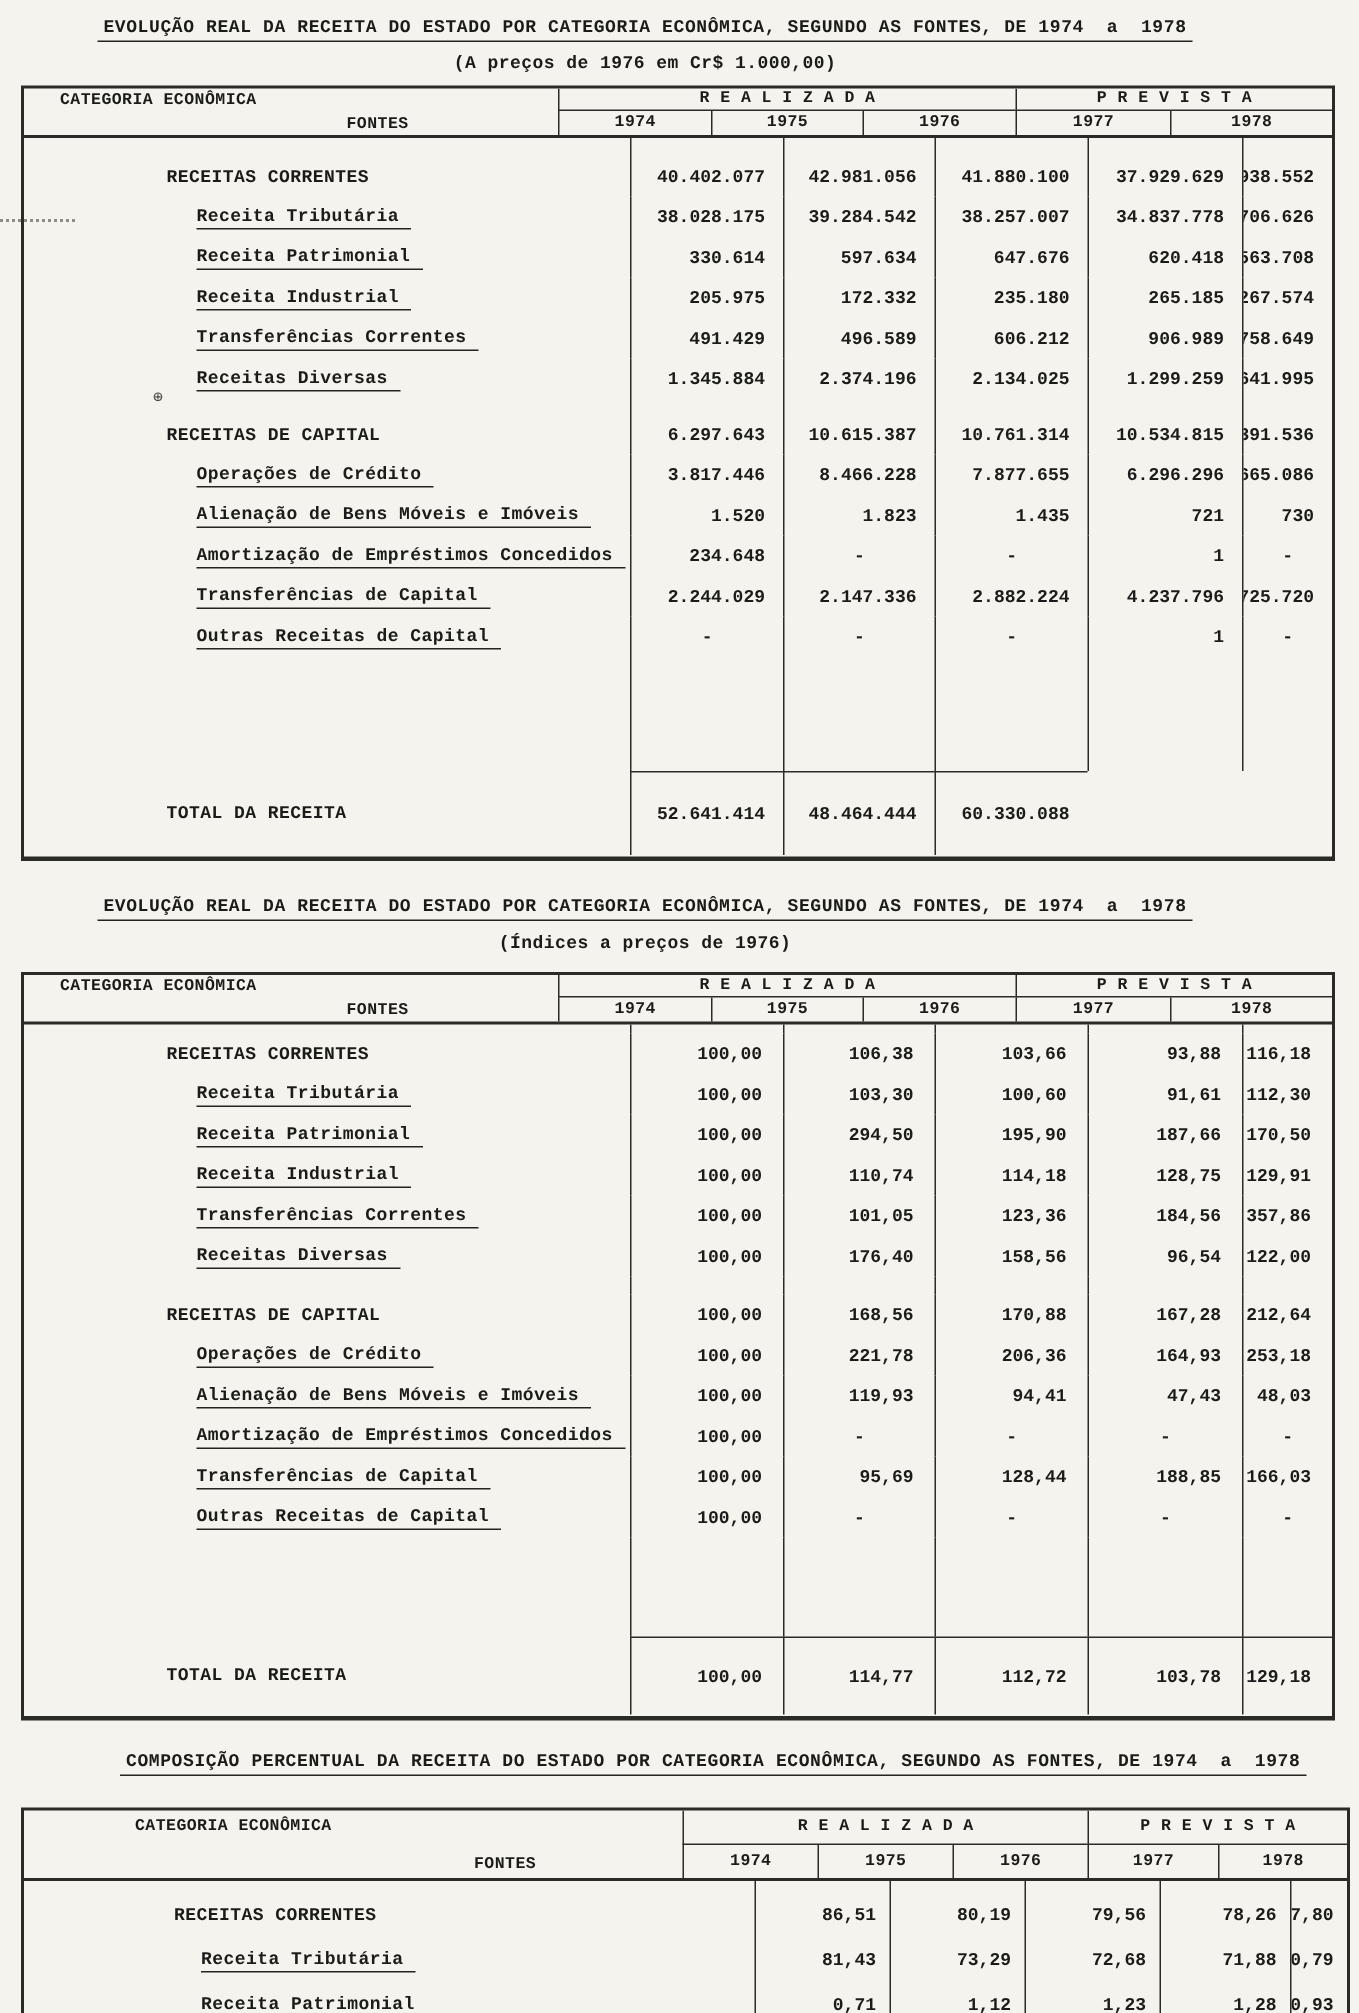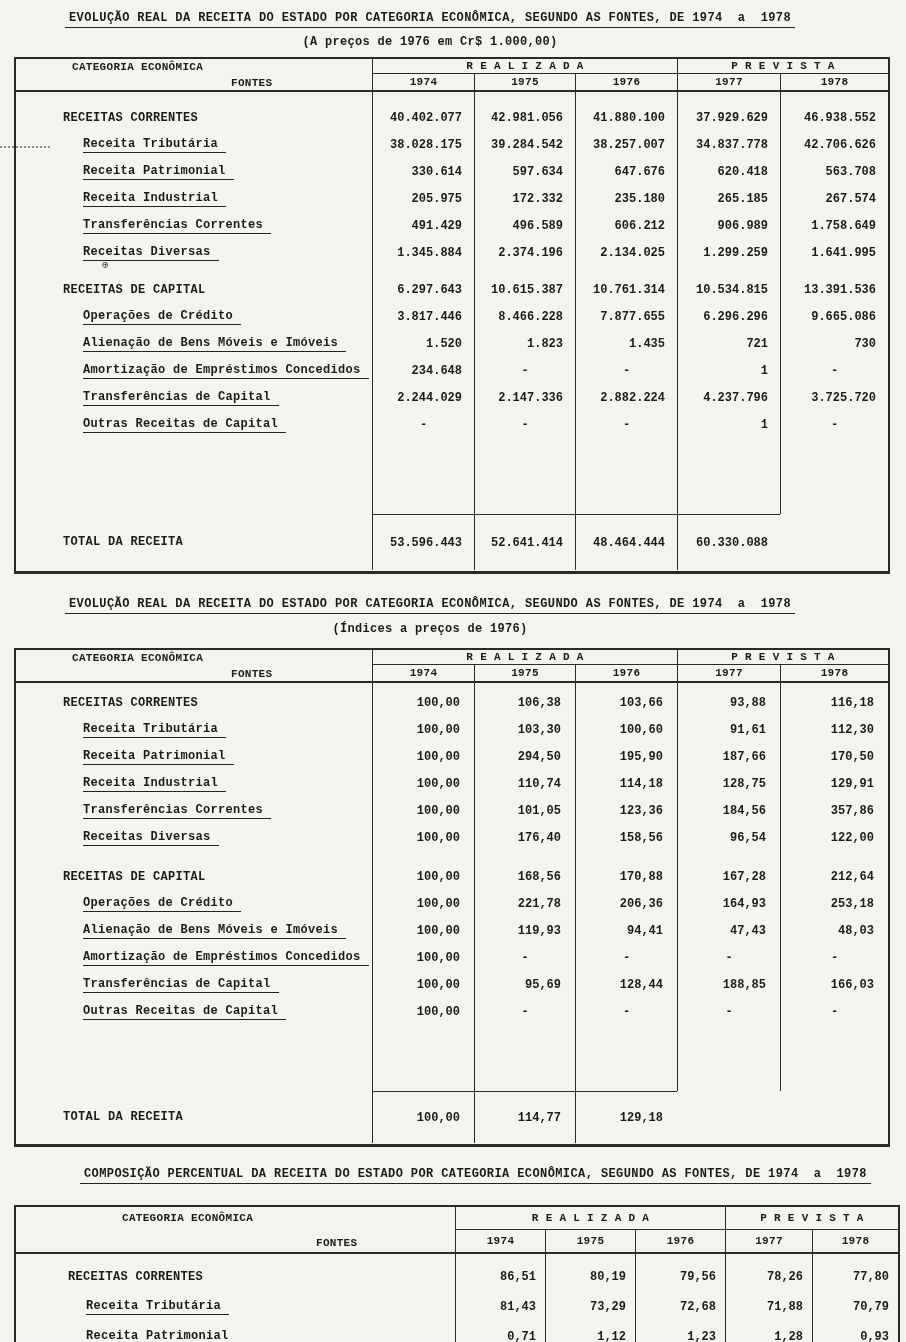--- a/index.html
+++ b/index.html
@@ -31,36 +31,37 @@
       --c0:439px;--c1:90px;--c2:90px;--c3:90px;--c4:87px;}
   
   .hdr{
     display:grid;border-bottom:2.5px solid #2a2a26;
     grid-template-columns:var(--c0) var(--c1) var(--c2) var(--c3) var(--c4) 1fr;
   }
   .t1 .hdr,.t2 .hdr{grid-template-rows:15px 16px;}
   .t3 .hdr{grid-template-rows:23px 22px;}
   .hcell{font-size:11px;font-weight:bold;letter-spacing:.3px;overflow:hidden;}
   .hlabel{grid-area:1/1/3/2;position:relative;}
-  .cat{position:absolute;top:2px;left:24px;margin-left:32px;}
+  .cat{position:absolute;top:2px;left:24px;}
   .t3 .cat{top:5px;left:74px;}
   .fontes{position:absolute;bottom:1px;left:215px;}
   .t3 .fontes{bottom:3px;left:300px;}
   .group{display:flex;align-items:center;justify-content:center;
          border-left:1.5px solid #2a2a26;border-bottom:1px solid #2a2a26;}
   .realizada{grid-area:1/2/2/5;}
   .prevista{grid-area:1/5/2/7;}
   .year{display:flex;align-items:center;justify-content:center;border-left:1px solid #2a2a26;}
   .y0{grid-area:2/2;border-left:1.5px solid #2a2a26;}
   .y1{grid-area:2/3;} .y2{grid-area:2/4;}
   .y3{grid-area:2/5;border-left:1.5px solid #2a2a26;} .y4{grid-area:2/6;}
   
   .row{
     display:grid;
     grid-template-columns:var(--c0) var(--c1) var(--c2) var(--c3) var(--c4) 1fr;
+    margin-left:48px;
   }
   .t1 .row,.t2 .row{height:27px;}
   .t3 .row{height:30px;}
   .cell{display:flex;align-items:center;overflow:hidden;font-size:12px;font-weight:bold;}
   .cell.val{justify-content:flex-end;padding-right:12px;border-left:1px solid #2a2a26;}
   .t2 .cell.val{padding-right:14px;}
   .t3 .cell.val{padding-right:9px;}
   .row .cell:nth-child(2){border-left:1.5px solid #2a2a26;}
   .row .cell:nth-child(5){border-left:1.5px solid #2a2a26;}
   .cell.val.dash{justify-content:center;padding-right:0;}
@@ -253,21 +254,20 @@
         <div class="cell val"></div>
         <div class="cell val"></div>
         <div class="cell val"></div>
         <div class="cell val"></div>
       </div>
     </div>
     <div class="row total">
       <div class="cell label">
         <span class="lbl section">TOTAL DA RECEITA</span>
       </div>
-      <div class="cell val">53.596.443</div>
       <div class="cell val">52.641.414</div>
       <div class="cell val">48.464.444</div>
       <div class="cell val">60.330.088</div>
     </div>
   </div>
 
 <div class="abs title-row" style="top:594px">
   <span class="doc-title">EVOLUÇÃO REAL DA RECEITA DO ESTADO POR CATEGORIA ECONÔMICA, SEGUNDO AS FONTES, DE 1974  a  1978</span>
 </div>
 <div class="abs title-row" style="top:619px">
@@ -432,20 +432,22 @@
         <div class="cell val"></div>
         <div class="cell val"></div>
       </div>
     </div>
     <div class="row total">
       <div class="cell label">
         <span class="lbl section">TOTAL DA RECEITA</span>
       </div>
       <div class="cell val">100,00</div>
       <div class="cell val">114,77</div>
+      <div class="cell val">112,72</div>
+      <div class="cell val">103,78</div>
       <div class="cell val">129,18</div>
     </div>
   </div>
 
 <div class="abs" style="top:1164px;left:80px">
   <span class="doc-title">COMPOSIÇÃO PERCENTUAL DA RECEITA DO ESTADO POR CATEGORIA ECONÔMICA, SEGUNDO AS FONTES, DE 1974  a  1978</span>
 </div>
 <div class="tbl t3">
     <div class="hdr">
       <div class="hcell hlabel">

